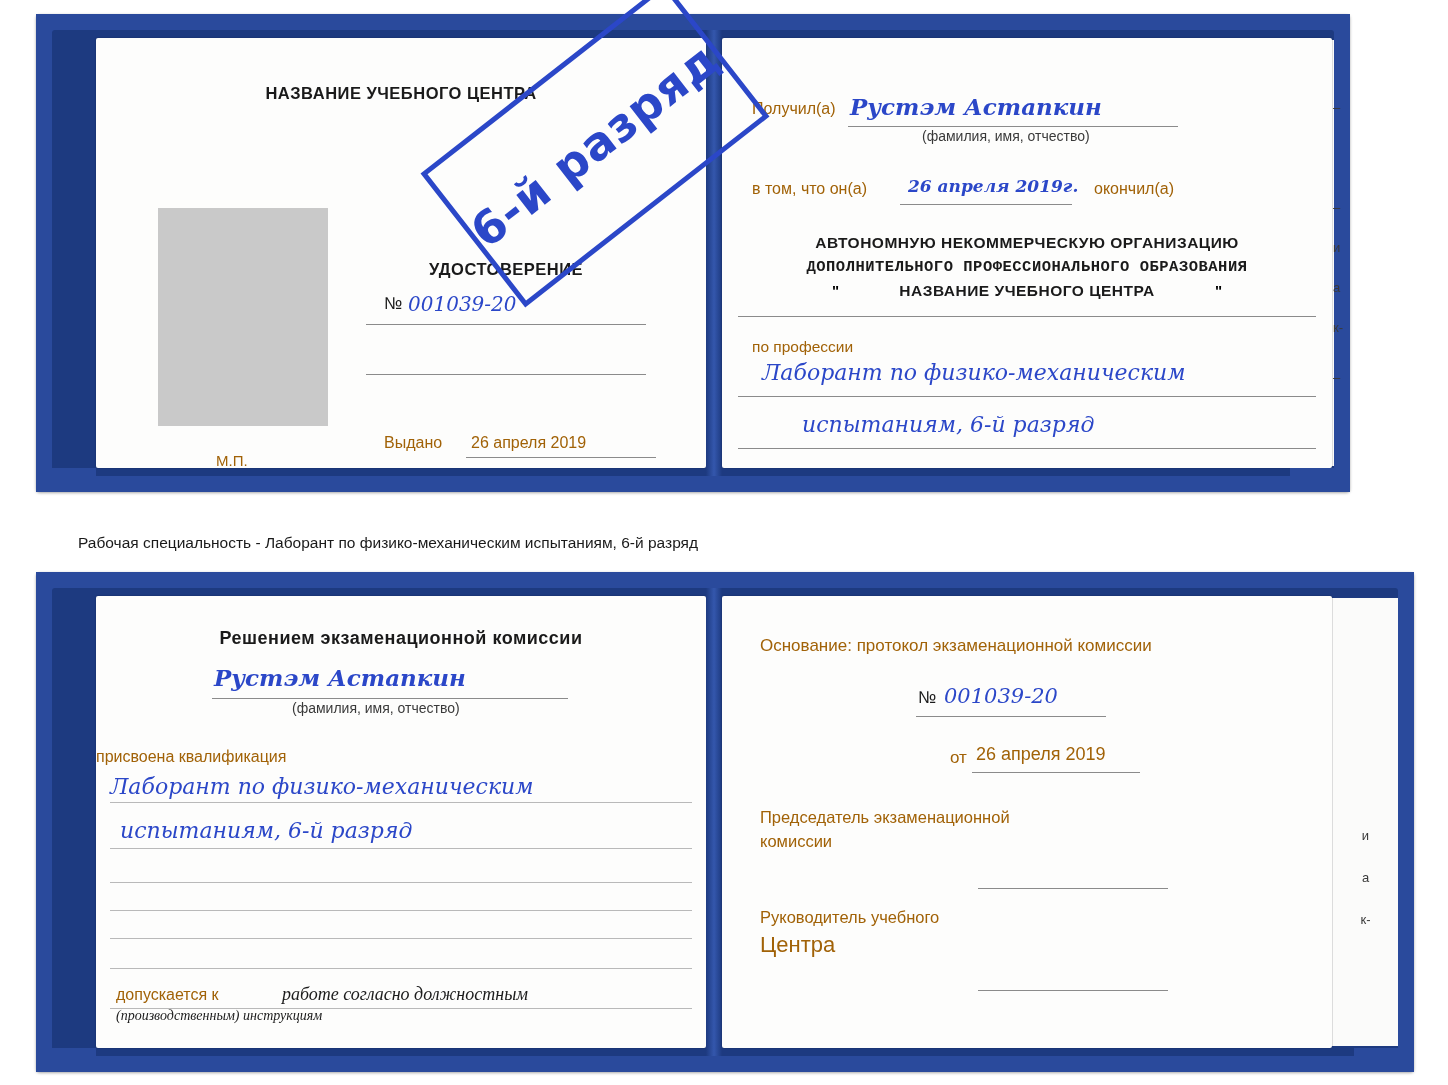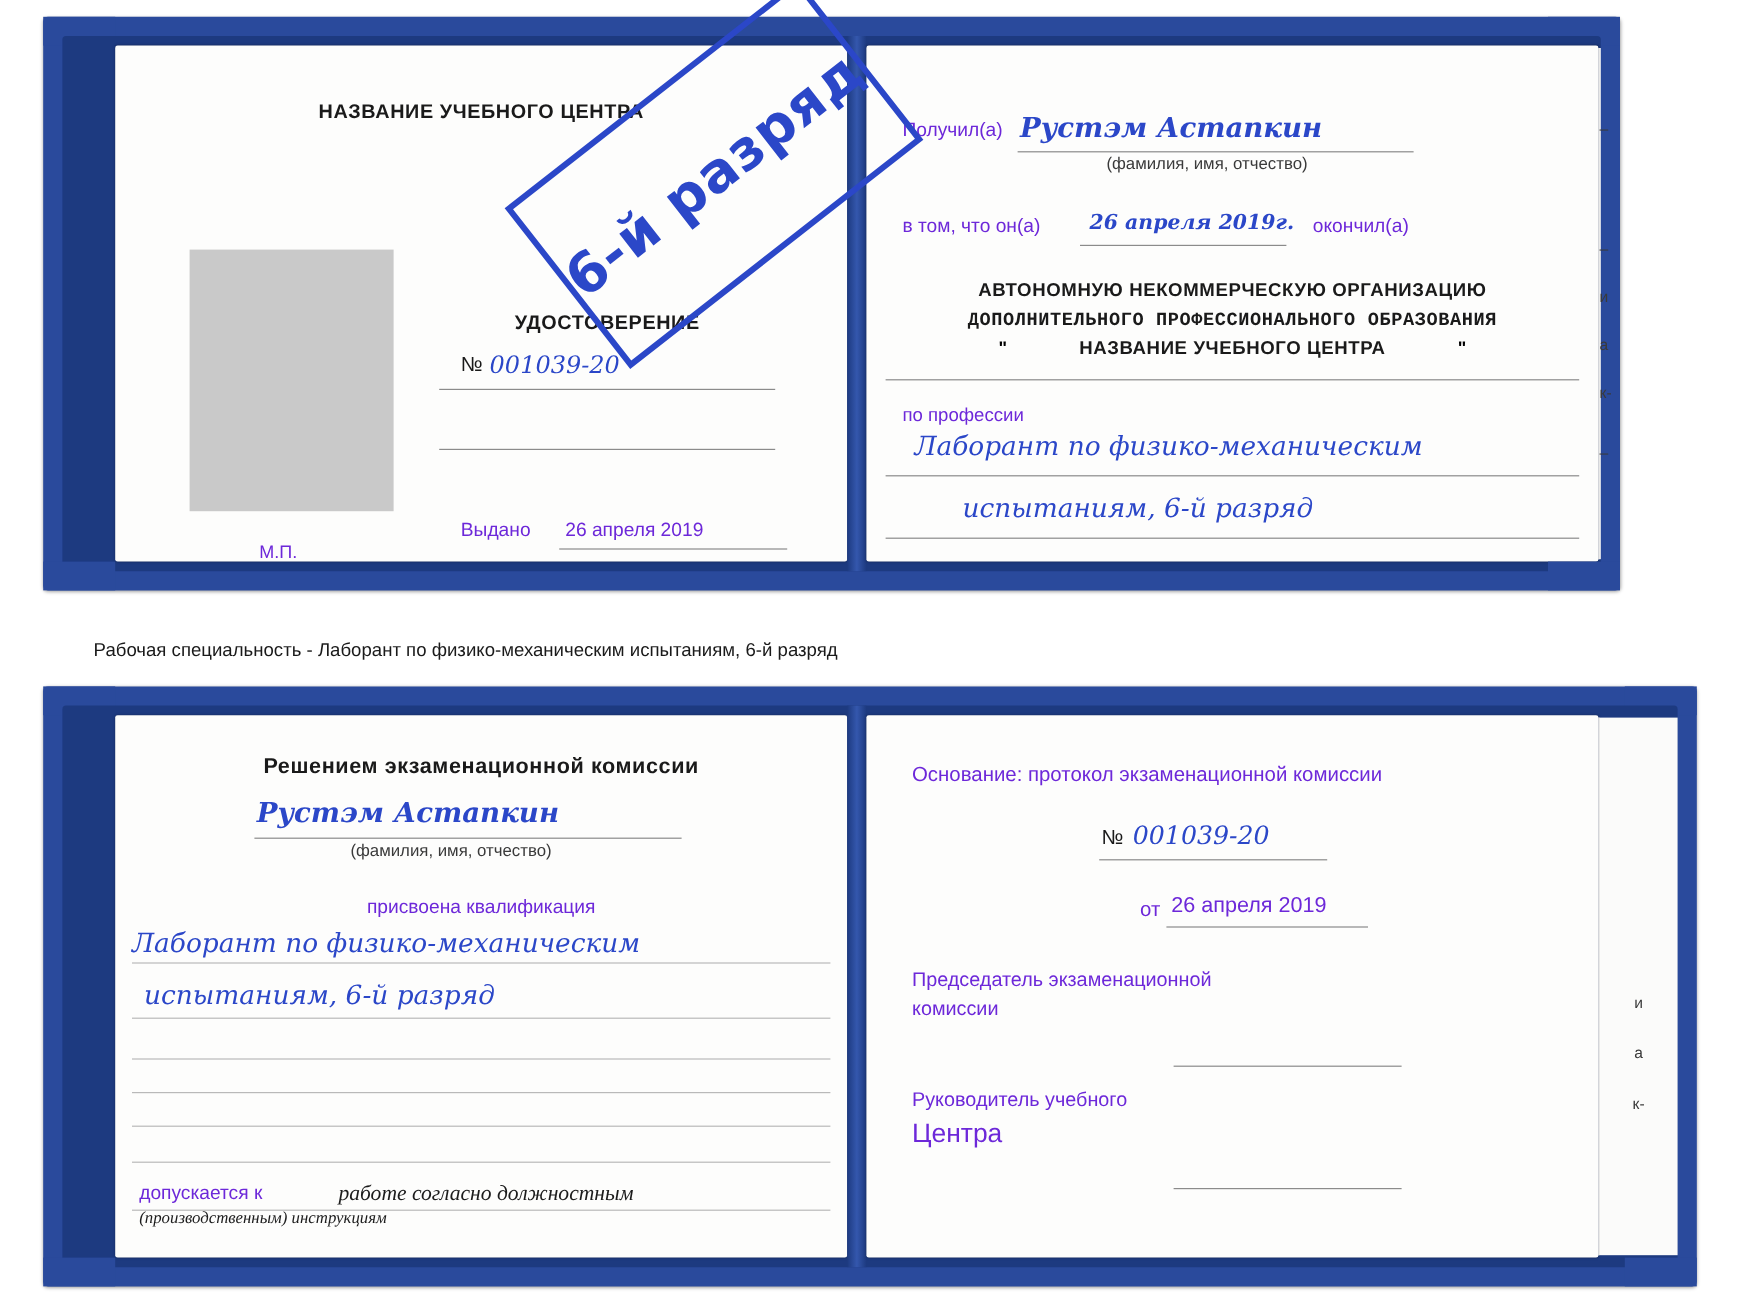--- a/index.html
+++ b/index.html
@@ -9,21 +9,21 @@
   .cert{position:absolute;background:#2a4a9c;border-radius:4px;box-shadow:0 1px 3px rgba(0,0,0,.35);}
   .cert-inner{position:absolute;background:#ffffff;border-radius:3px;}
   .spine{position:absolute;top:0;bottom:0;width:14px;background:linear-gradient(90deg,#1d3a80,#3457ad,#1d3a80);}
   .page{position:absolute;top:0;bottom:0;background:#fdfdfc;}
 
   
   .tab{position:absolute;background:#2a4a9c;}
 
   
   .ttl{font-weight:bold;letter-spacing:.5px;color:#1a1a1a;}
-  .lbl{color:#6d28d9;}
+  .lbl{color:#a16207;}
   .hand{font-family:"DejaVu Serif",serif;font-style:italic;color:#2b47c8;}
   .hand-b{font-family:"DejaVu Serif",serif;font-style:italic;font-weight:bold;color:#2b47c8;}
   .ital{font-family:"Liberation Serif",serif;font-style:italic;color:#1c1c1c;}
   .tiny{font-size:14px;color:#3a3a3a;}
   .rule{position:absolute;height:1px;background:#8b8b8b;}
   .rule-l{position:absolute;height:1px;background:#b9b9b9;}
   .photo{position:absolute;background:#c9c9c9;}
   .caption{position:absolute;font-size:15.5px;color:#1a1a1a;}
 
   
@@ -122,21 +122,21 @@
   <div class="cert-inner" style="left:16px;top:16px;right:16px;bottom:16px;background:#1d3a80;">
 
     <div class="page" style="left:44px;top:8px;width:610px;bottom:8px;border-radius:2px;box-shadow:0 0 2px rgba(0,0,0,.3);">
 
       <div class="ttl" style="position:absolute;left:0;right:0;top:32px;text-align:center;font-size:18px;">Решением экзаменационной комиссии</div>
 
       <div class="hand-b" style="position:absolute;left:118px;top:68px;font-size:23px;">Рустэм Астапкин</div>
       <div class="rule" style="left:116px;top:102px;width:356px;"></div>
       <div class="tiny" style="position:absolute;left:196px;top:104px;">(фамилия, имя, отчество)</div>
 
-      <div class="lbl" style="position:absolute;left:0;right:0;top:152px;text-align:center;font-size:16px;">присвоена квалификация</div>
+      <div class="lbl" style="position:absolute;left:0;right:0;top:152px;font-size:16px;">присвоена квалификация</div>
 
       <div class="hand" style="position:absolute;left:14px;top:178px;font-size:22px;">Лаборант по физико-механическим</div>
       <div class="rule-l" style="left:14px;right:14px;top:206px;width:auto;"></div>
 
       <div class="hand" style="position:absolute;left:24px;top:222px;font-size:22px;">испытаниям, 6-й разряд</div>
       <div class="rule-l" style="left:14px;right:14px;top:252px;width:auto;"></div>
 
       <div class="rule-l" style="left:14px;right:14px;top:286px;width:auto;"></div>
       <div class="rule-l" style="left:14px;right:14px;top:314px;width:auto;"></div>
       <div class="rule-l" style="left:14px;right:14px;top:342px;width:auto;"></div>

